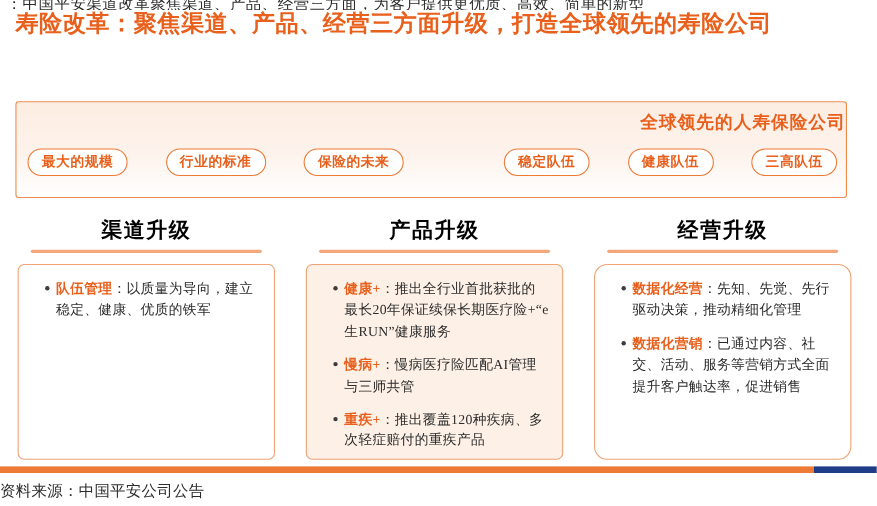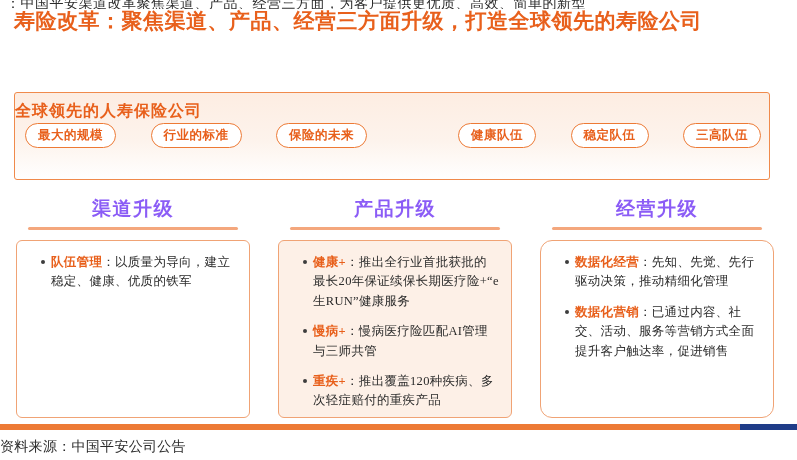--- a/index.html
+++ b/index.html
@@ -61,31 +61,31 @@
     border: 1.5px solid #F08A4B;
     border-radius: 3px;
     background: linear-gradient(to bottom, #FDEDE2 0%, #FDF3EC 55%, #FFFFFF 100%);
     box-sizing: border-box;
   }
   .banner-title {
     position: absolute;
     left: 0;
     top: 8px;
     width: 100%;
-    text-align: left;
+    text-align: right;
     color: #E8601C;
     font-size: 16px;
     font-weight: bold;
     font-family: "Liberation Serif", serif;
     letter-spacing: 1px;
   }
   .pill-row {
     position: absolute;
     left: 10px;
-    top: 30px;
+    top: 42px;
     width: 736px;
     display: flex;
     align-items: center;
     justify-content: space-between;
   }
   .pill {
     border: 1.3px solid #ED7A35;
     border-radius: 14px;
     background: #ffffff;
     color: #E8601C;
@@ -99,21 +99,21 @@
   }
   .pill-gap {
     width: 22px;
     flex: 0 0 auto;
   }
 
   
   .col-head {
     position: absolute;
     top: 196px;
-    color: #8b5cf6;
+    color: #000000;
     font-size: 19px;
     font-weight: bold;
     font-family: "Liberation Serif", serif;
     letter-spacing: 1.5px;
     text-align: center;
   }
   .col-head .underline {
     display: block;
     height: 3px;
     background: #F4A77D;
@@ -207,22 +207,22 @@
 
   <div class="title">寿险改革：聚焦渠道、产品、经营三方面升级，打造全球领先的寿险公司</div>
 
   <div class="banner">
     <div class="banner-title">全球领先的人寿保险公司</div>
     <div class="pill-row">
       <div class="pill">最大的规模</div>
       <div class="pill">行业的标准</div>
       <div class="pill">保险的未来</div>
       <div class="pill-gap"></div>
+      <div class="pill">稳定队伍</div>
       <div class="pill">健康队伍</div>
-      <div class="pill">稳定队伍</div>
       <div class="pill">三高队伍</div>
     </div>
   </div>
 
   <div class="col-head" id="head0">
     <span>渠道升级</span>
     <span class="underline"></span>
   </div>
   <div class="col-head" id="head1">
     <span>产品升级</span>

